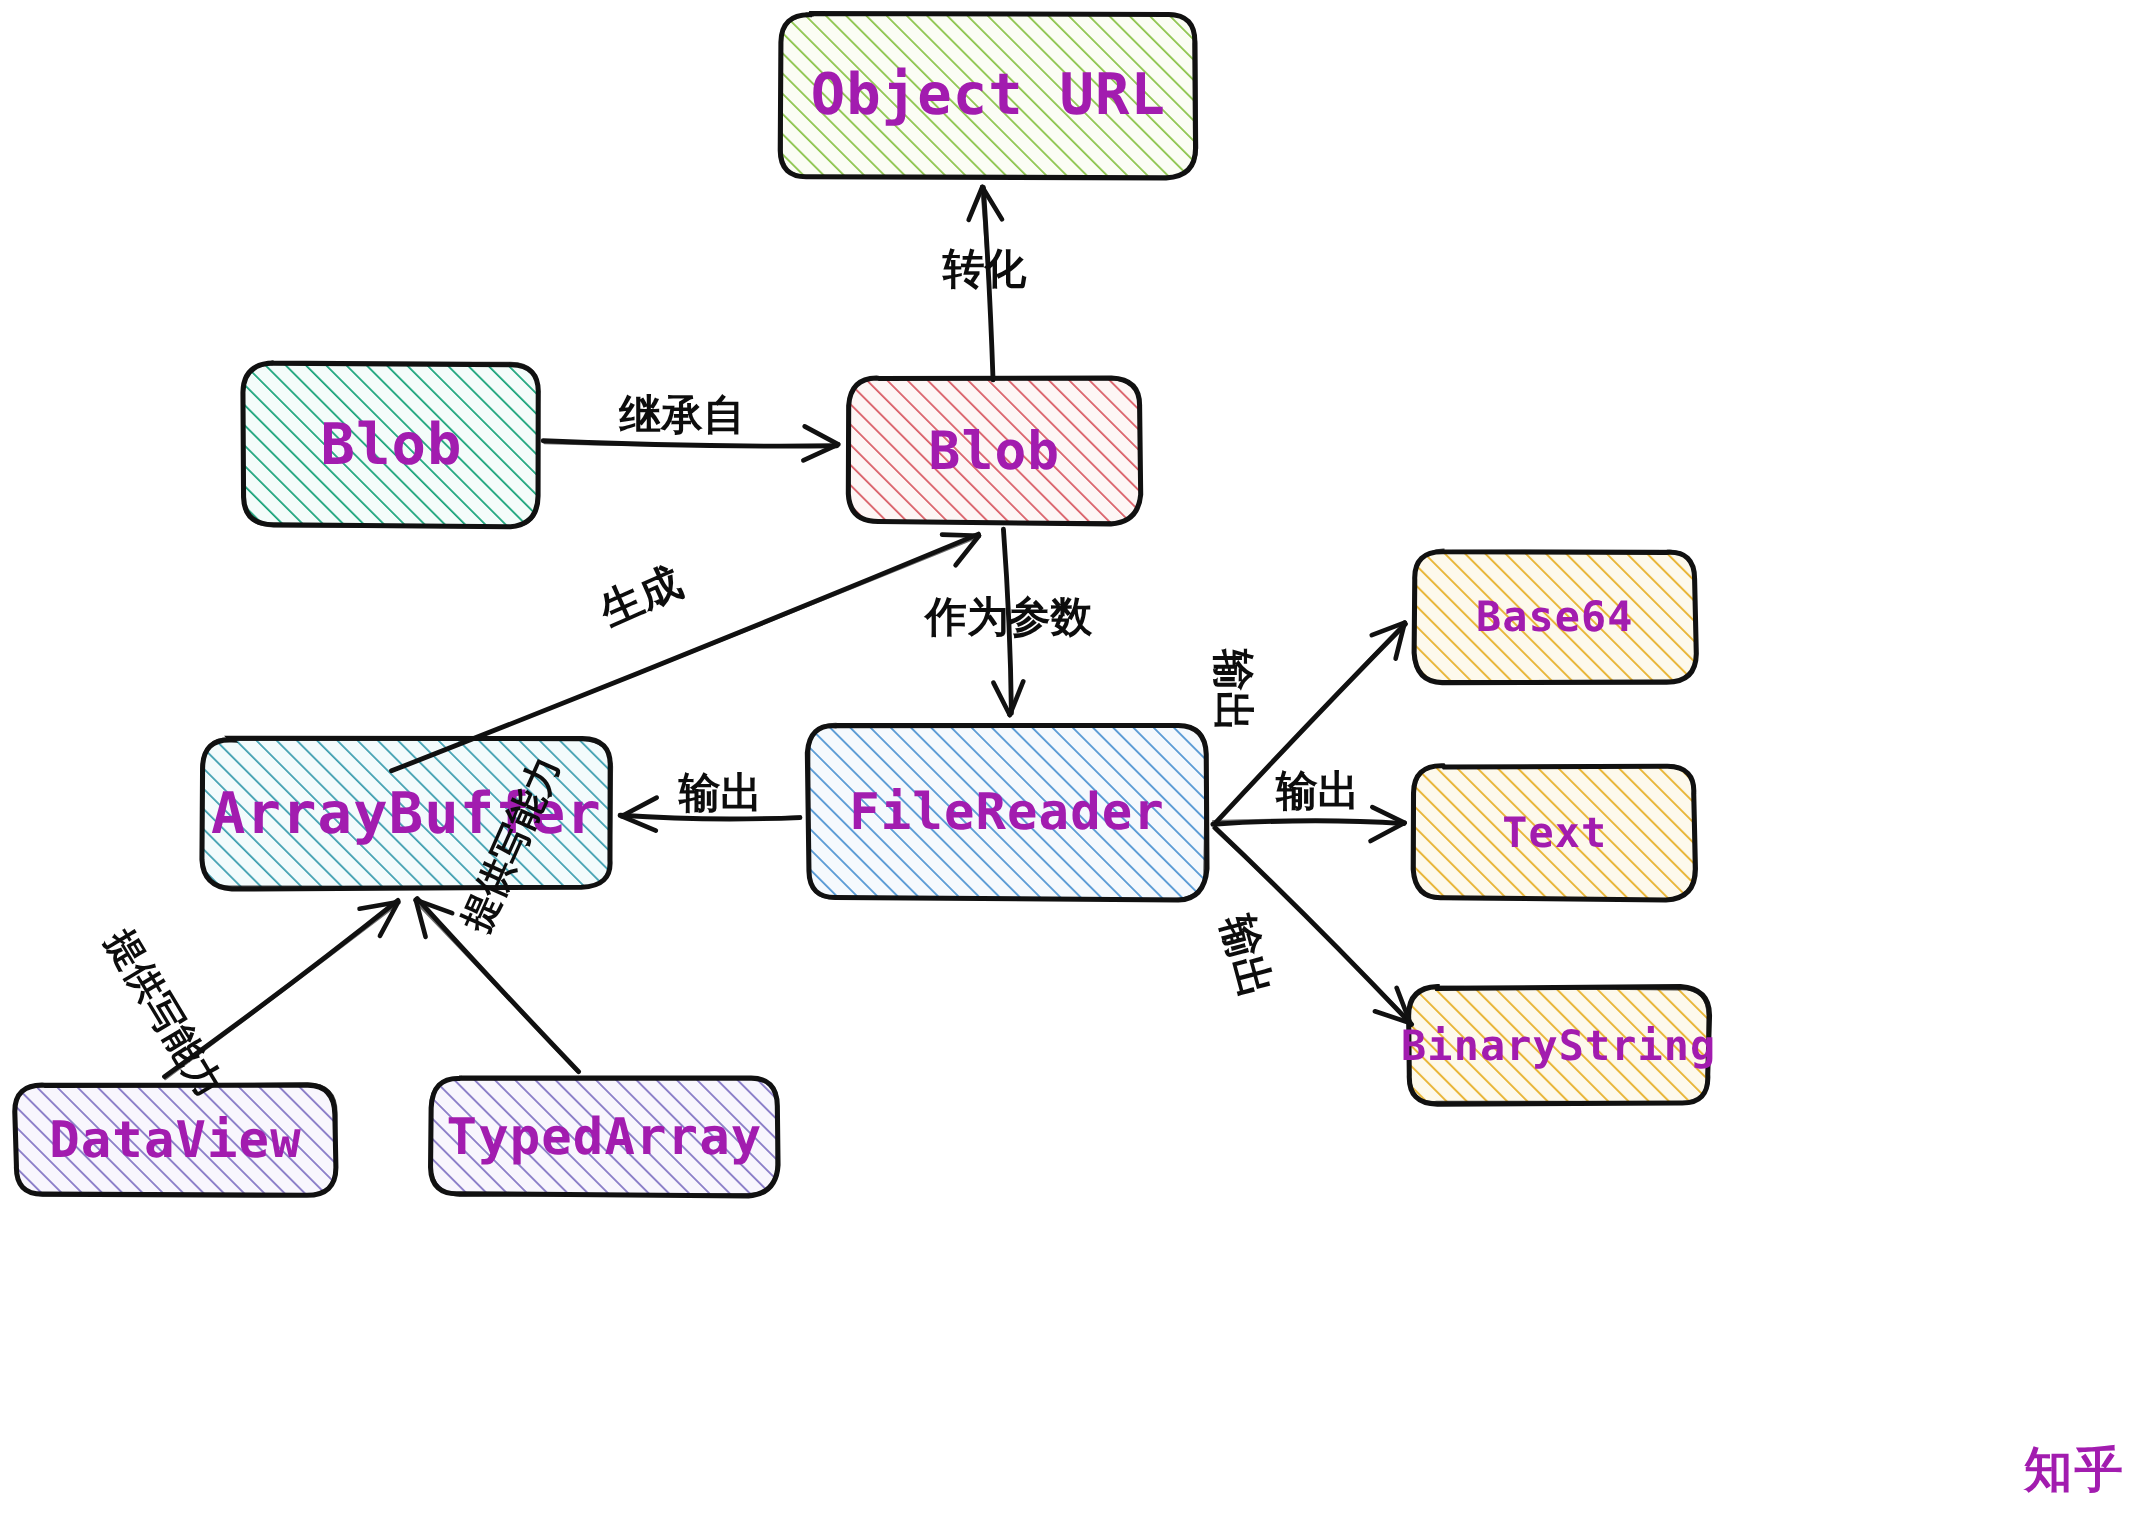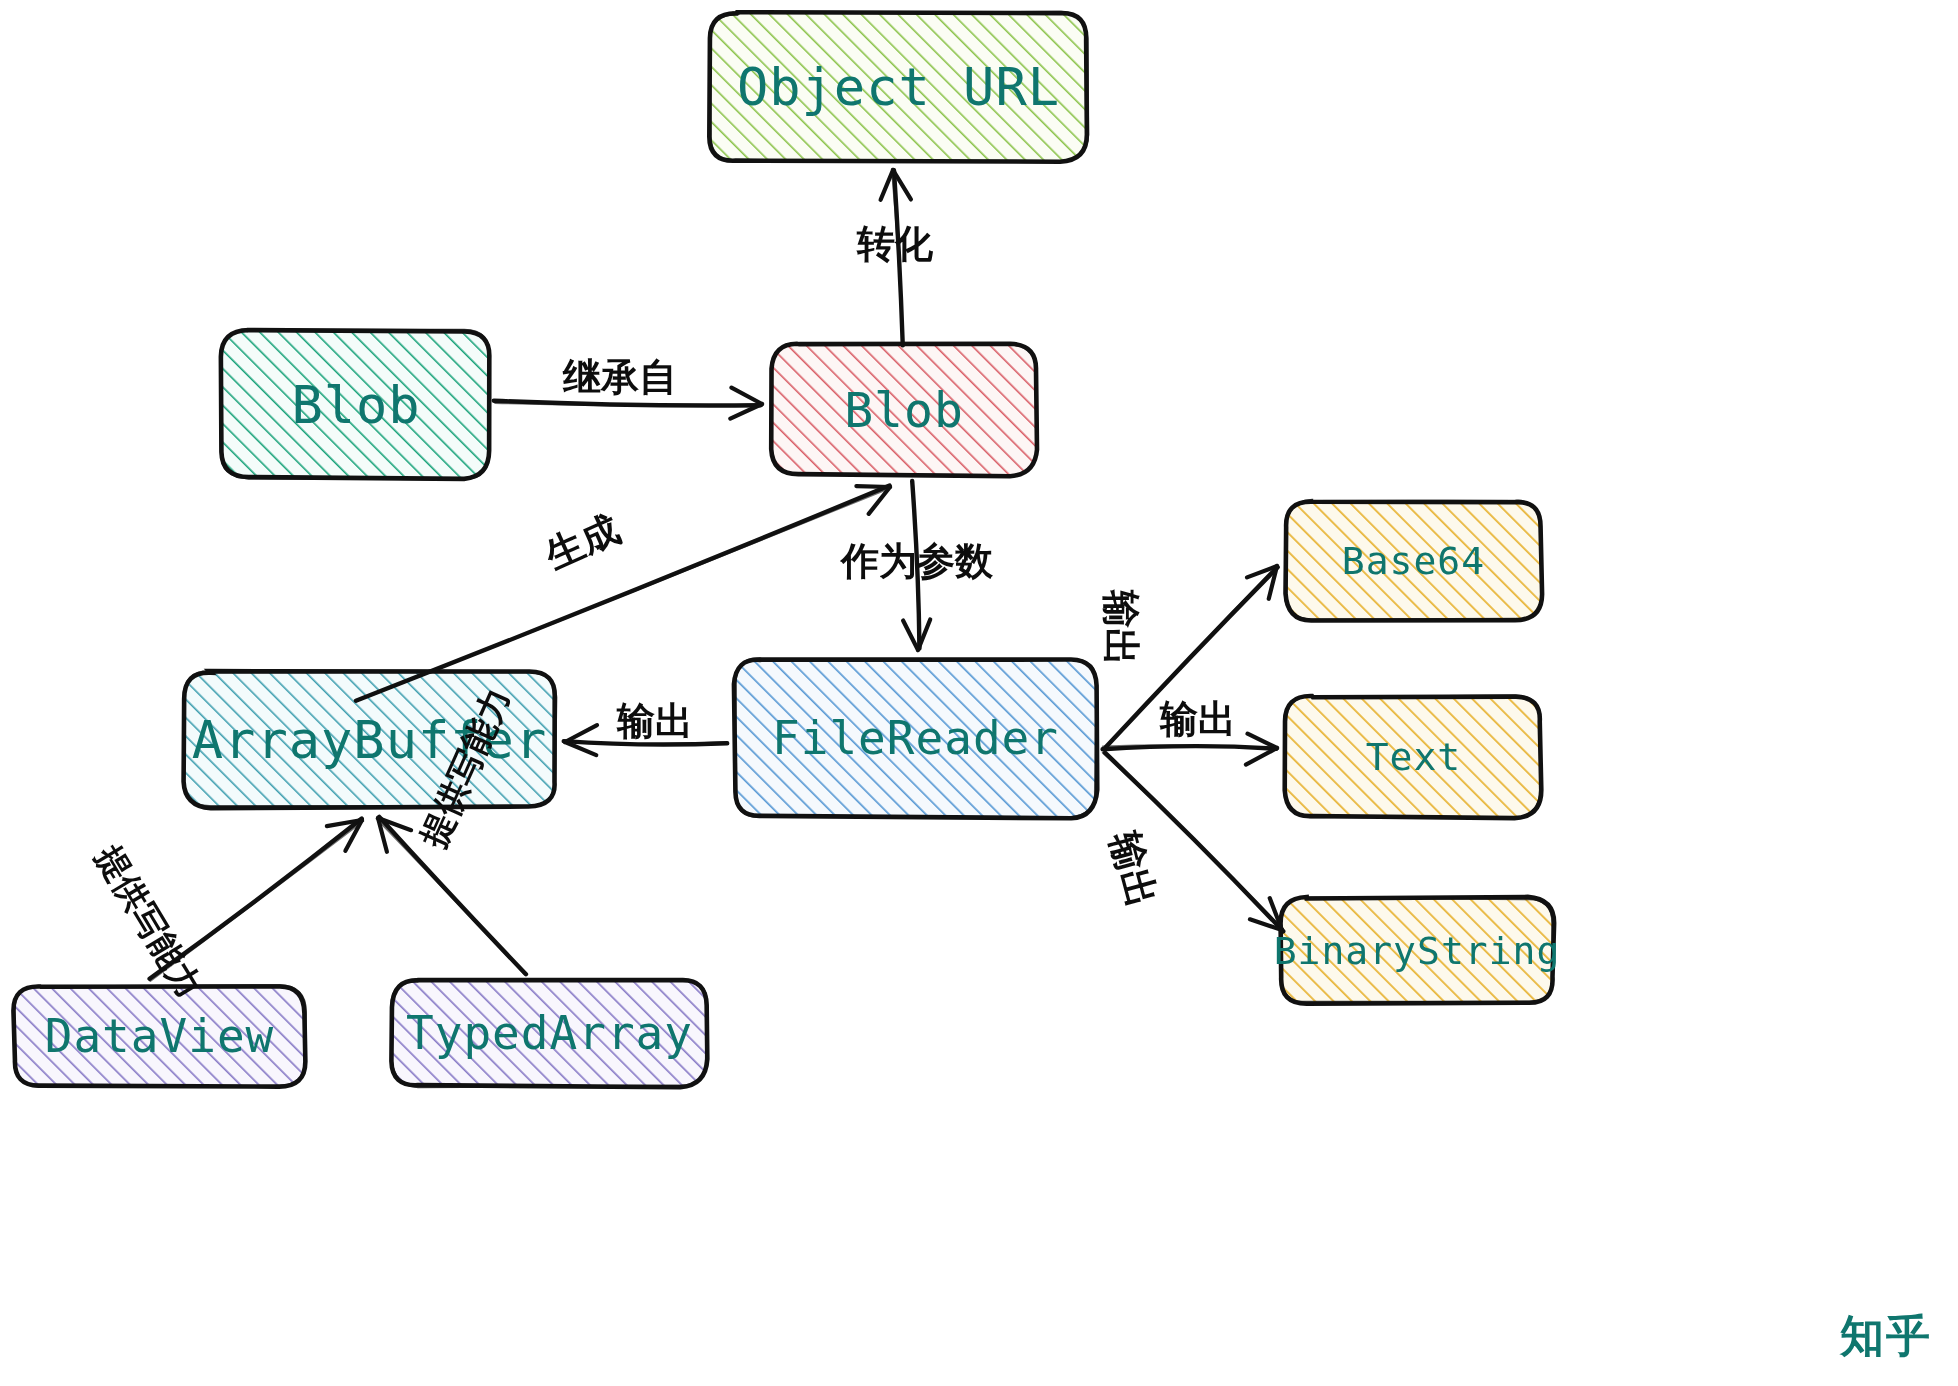--- a/index.html
+++ b/index.html
@@ -5,39 +5,39 @@
   html,body{margin:0;padding:0;background:#ffffff;}
   body{width:1958px;height:1386px;overflow:hidden;font-family:"Liberation Sans",sans-serif;}
   #stage{position:relative;width:1958px;height:1386px;background:#fff;}
   svg#canvas{position:absolute;left:0;top:0;width:1958px;height:1386px;}
 
   .node-label{
     position:absolute;
     display:flex;align-items:center;justify-content:center;
     text-align:center;
     font-family:"DejaVu Sans Mono","Liberation Mono",monospace;
-    color:#0f766e;
-    font-weight:400;
+    color:#a21caf;
+    font-weight:700;
     pointer-events:none;
     letter-spacing:1px;
     white-space:nowrap;
   }
   .edge-label{
     position:absolute;
     font-family:"DejaVu Sans","Liberation Sans",sans-serif;
     color:#0d0d0d;
     font-weight:600;
     white-space:nowrap;
     line-height:1;
   }
   .watermark{
     position:absolute;
     right:26px;bottom:20px;
     display:flex;align-items:center;gap:14px;
-    color:#0f766e;
+    color:#a21caf;
     font-family:"DejaVu Sans","Liberation Sans",sans-serif;
   }
   .wm-logo{font-size:44px;font-weight:700;letter-spacing:2px;}
   .wm-text{font-size:40px;font-weight:600;letter-spacing:1px;}
 </style>
 </head>
 <body>
 
 <div id="stage">
 

